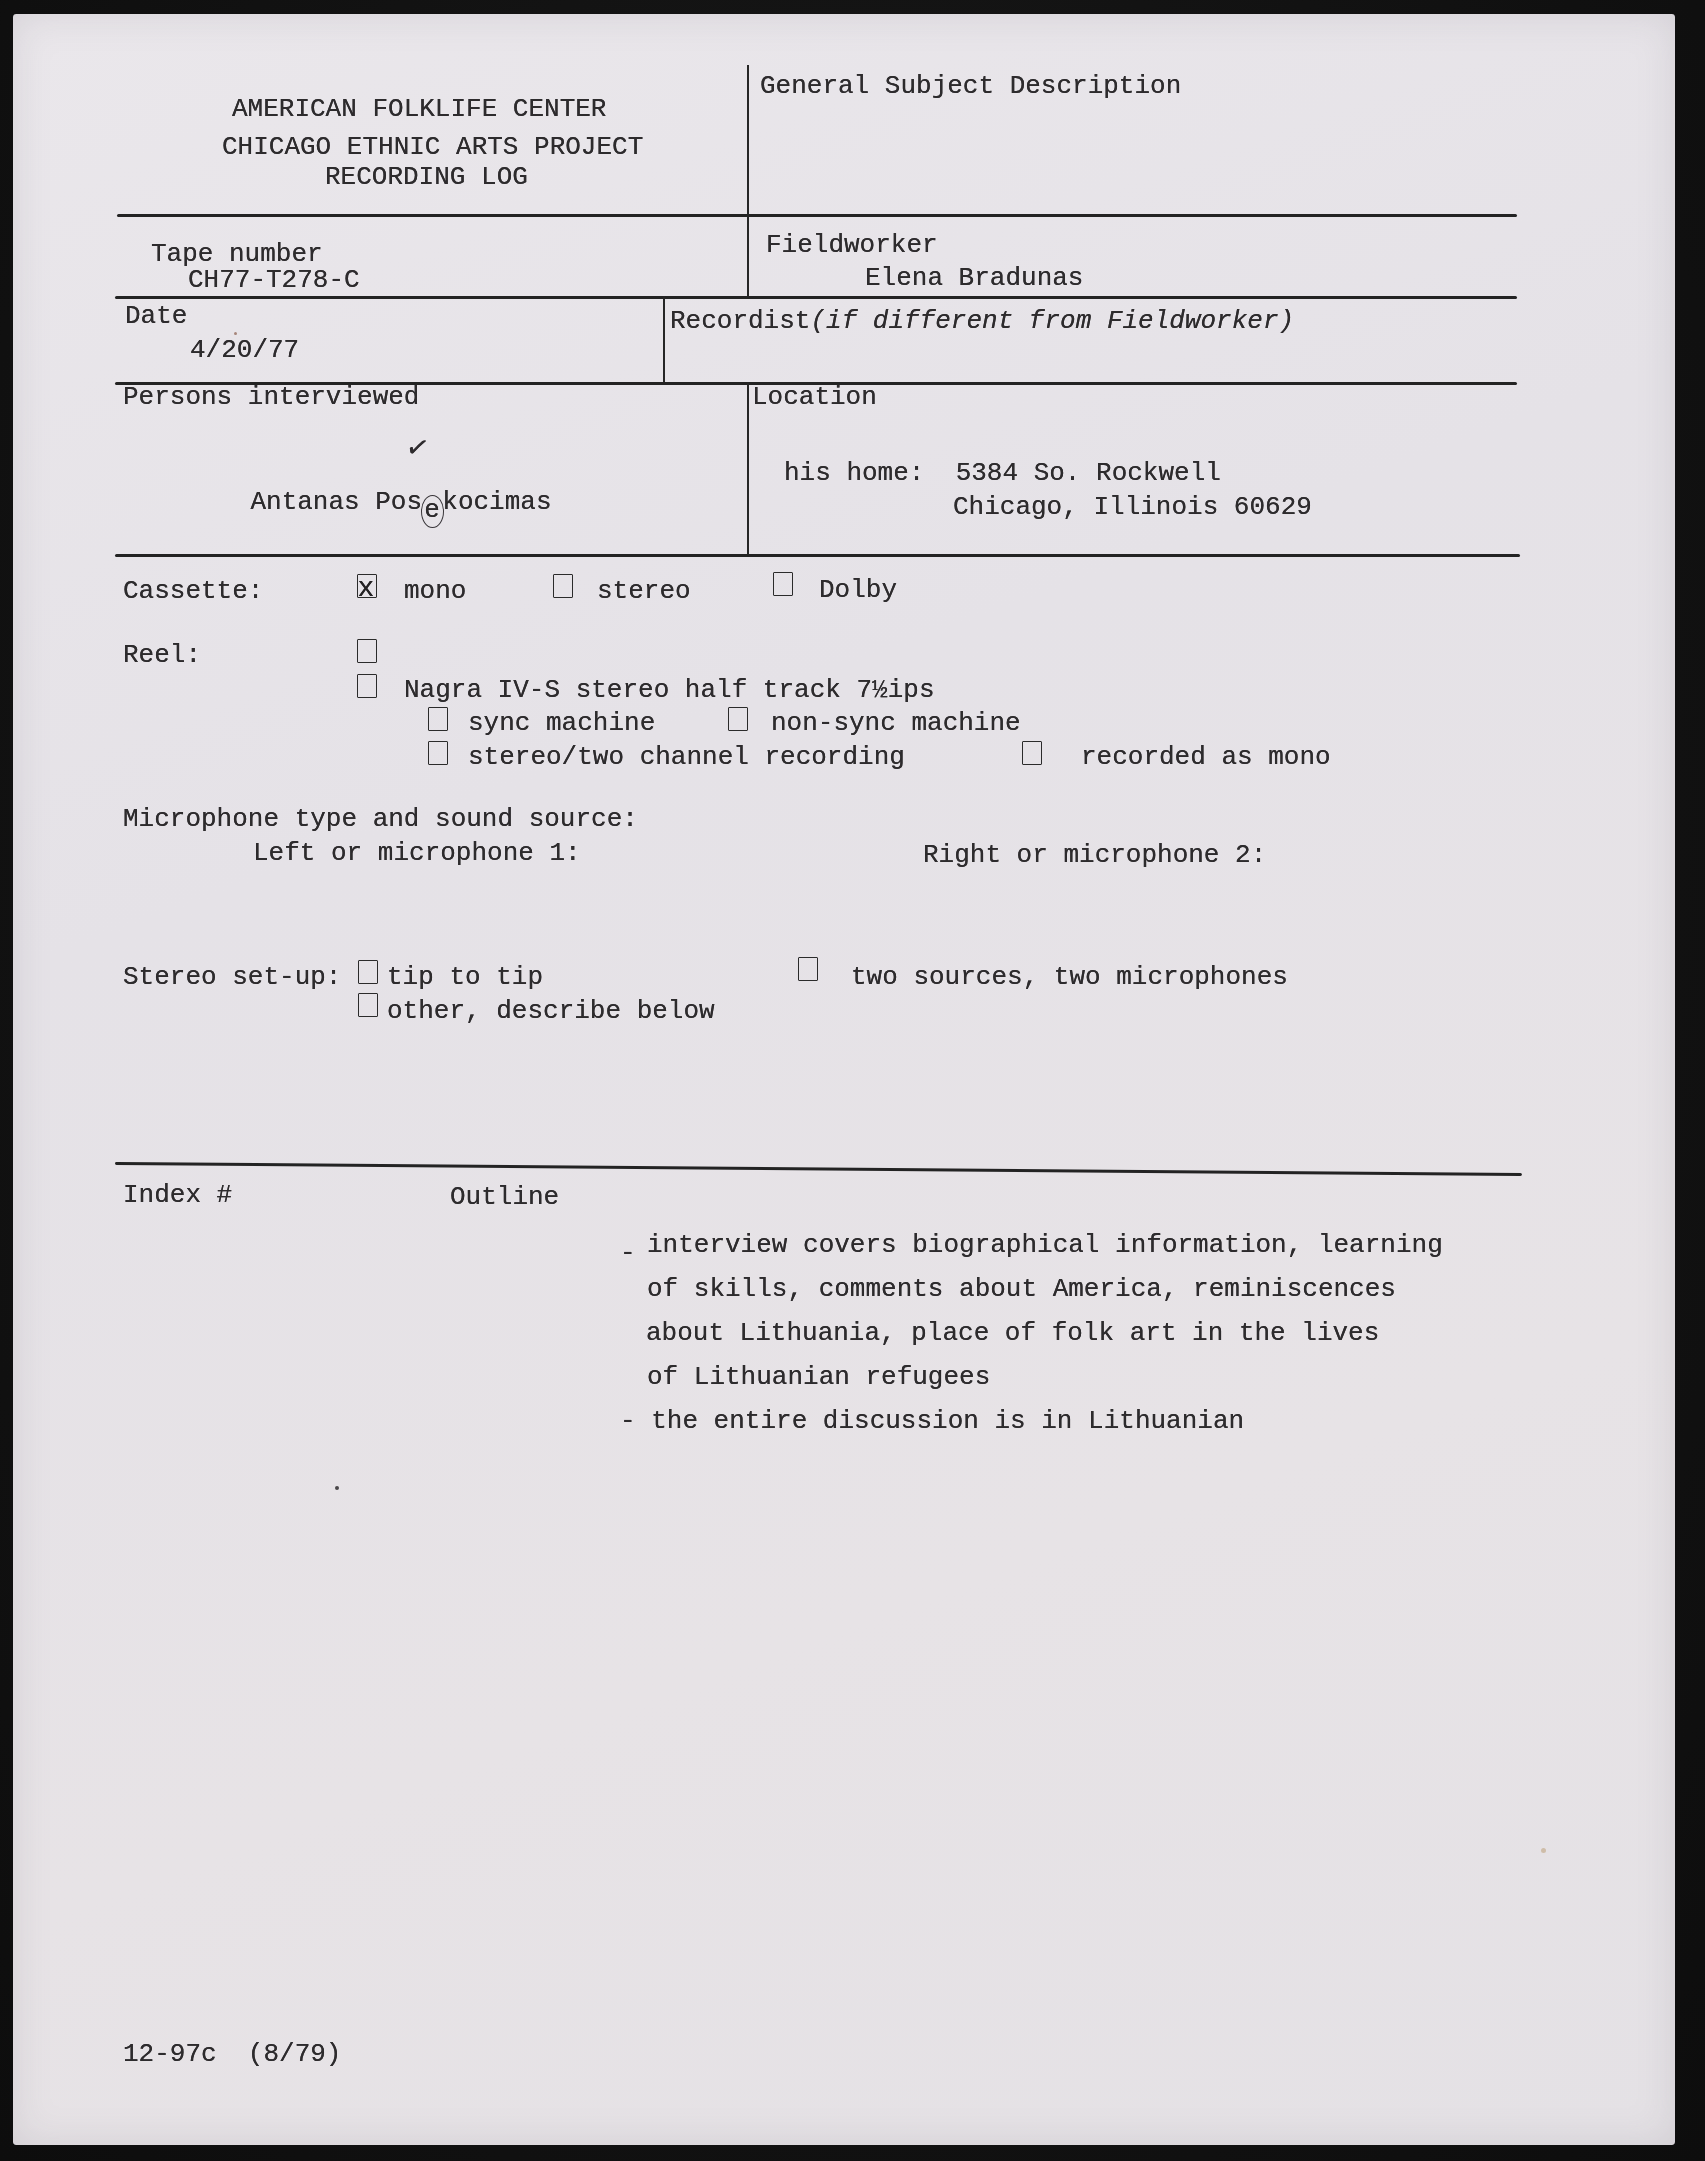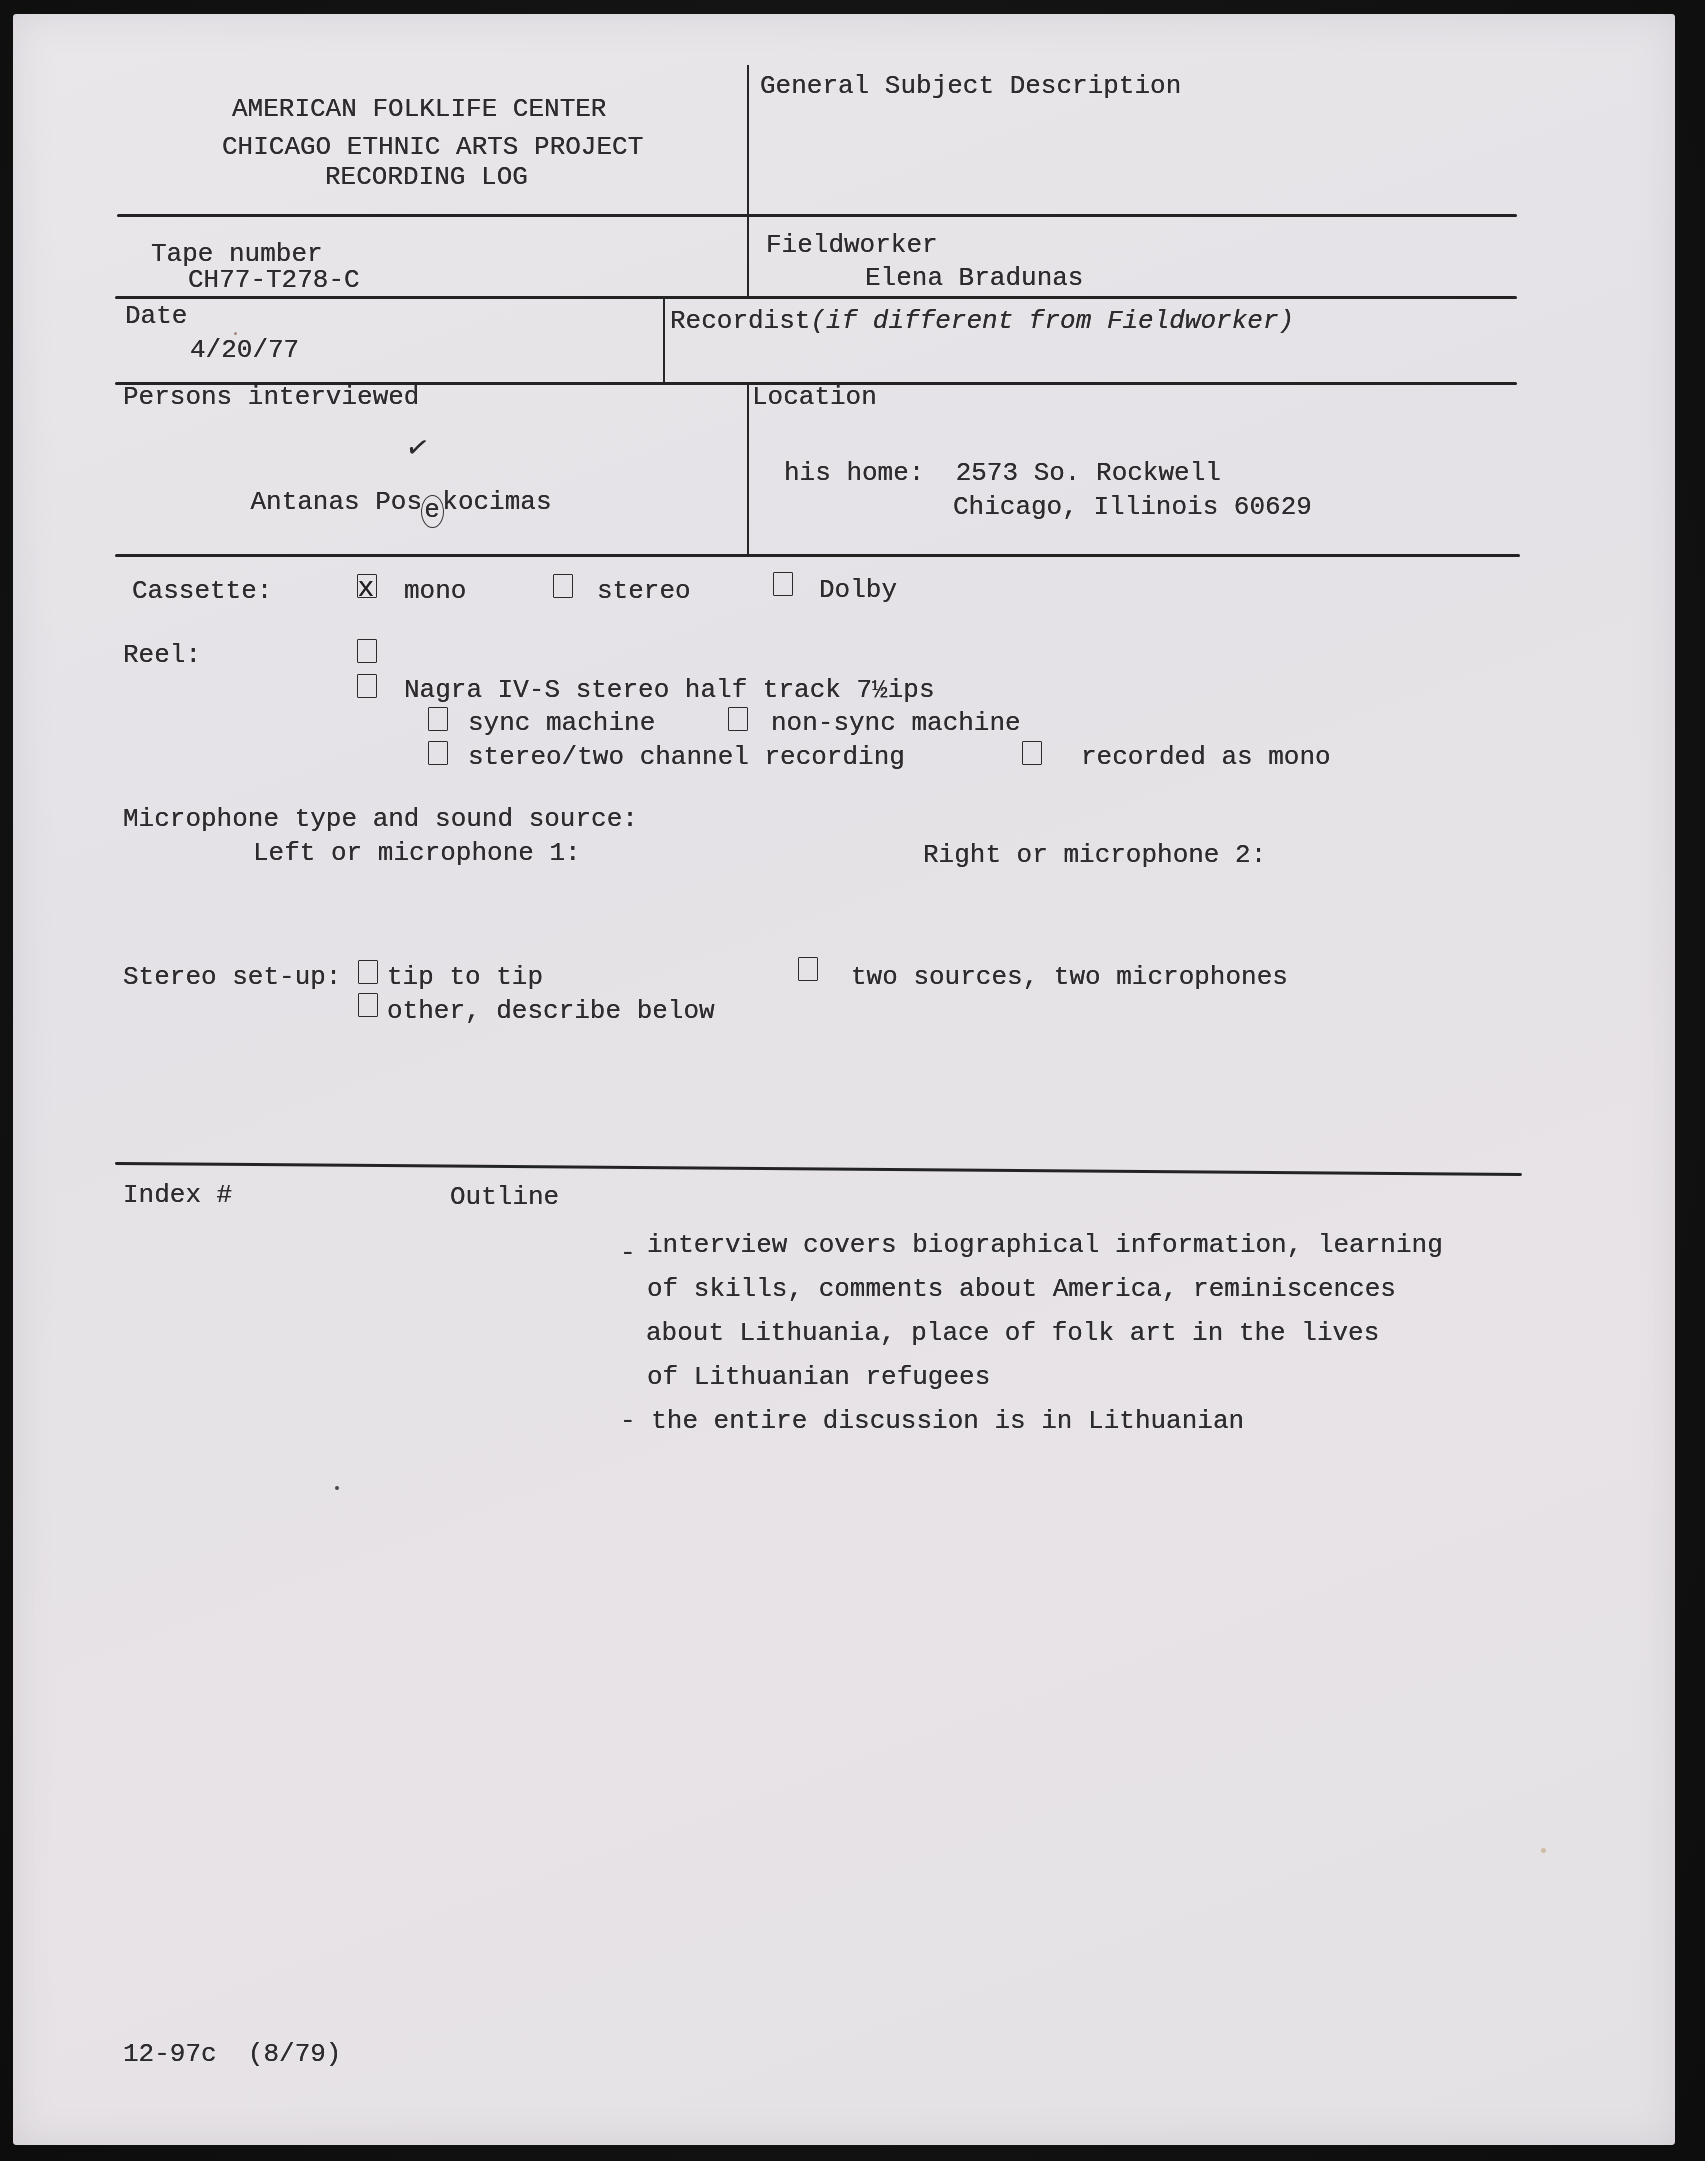--- a/index.html
+++ b/index.html
@@ -89,24 +89,24 @@
   <div class="t" style="left:670px;top:307px;"><span>Recordist</span><span class="it">(if different from Fieldworker)</span></div>
 
   <div class="t" style="left:123px;top:383px;">Persons interviewed</div>
   <div class="t" style="left:752px;top:383px;font-family:Liberation Mono, monospace;">Location</div>
 
   <div class="t" style="left:188px;top:459px;">
     <span>Antanas Pos</span><span class="circ">e</span><span>koc</span><span>imas</span>
     <span class="namecheck">✓</span>
   </div>
 
-  <div class="t" style="left:784px;top:459px;">his home:  2573 So. Rockwell</div>
+  <div class="t" style="left:784px;top:459px;">his home:  5384 So. Rockwell</div>
   <div class="t" style="left:953px;top:493px;">Chicago, Illinois 60629</div>
 
-  <div class="t" style="left:123px;top:577px;margin-left:9px;">Cassette:</div>
+  <div class="t" style="left:123px;top:577px;">Cassette:</div>
   <span class="cb" style="left:357px;top:574px;">
       <span class="cbx">x</span>
     </span>
   <div class="t" style="left:404px;top:577px;">mono</div>
   <span class="cb" style="left:553px;top:574px;"></span>
   <div class="t" style="left:597px;top:577px;">stereo</div>
   <span class="cb" style="left:773px;top:572px;"></span>
   <div class="t" style="left:819px;top:576px;">Dolby</div>
 
   <div class="t" style="left:123px;top:641px;">Reel:</div>

